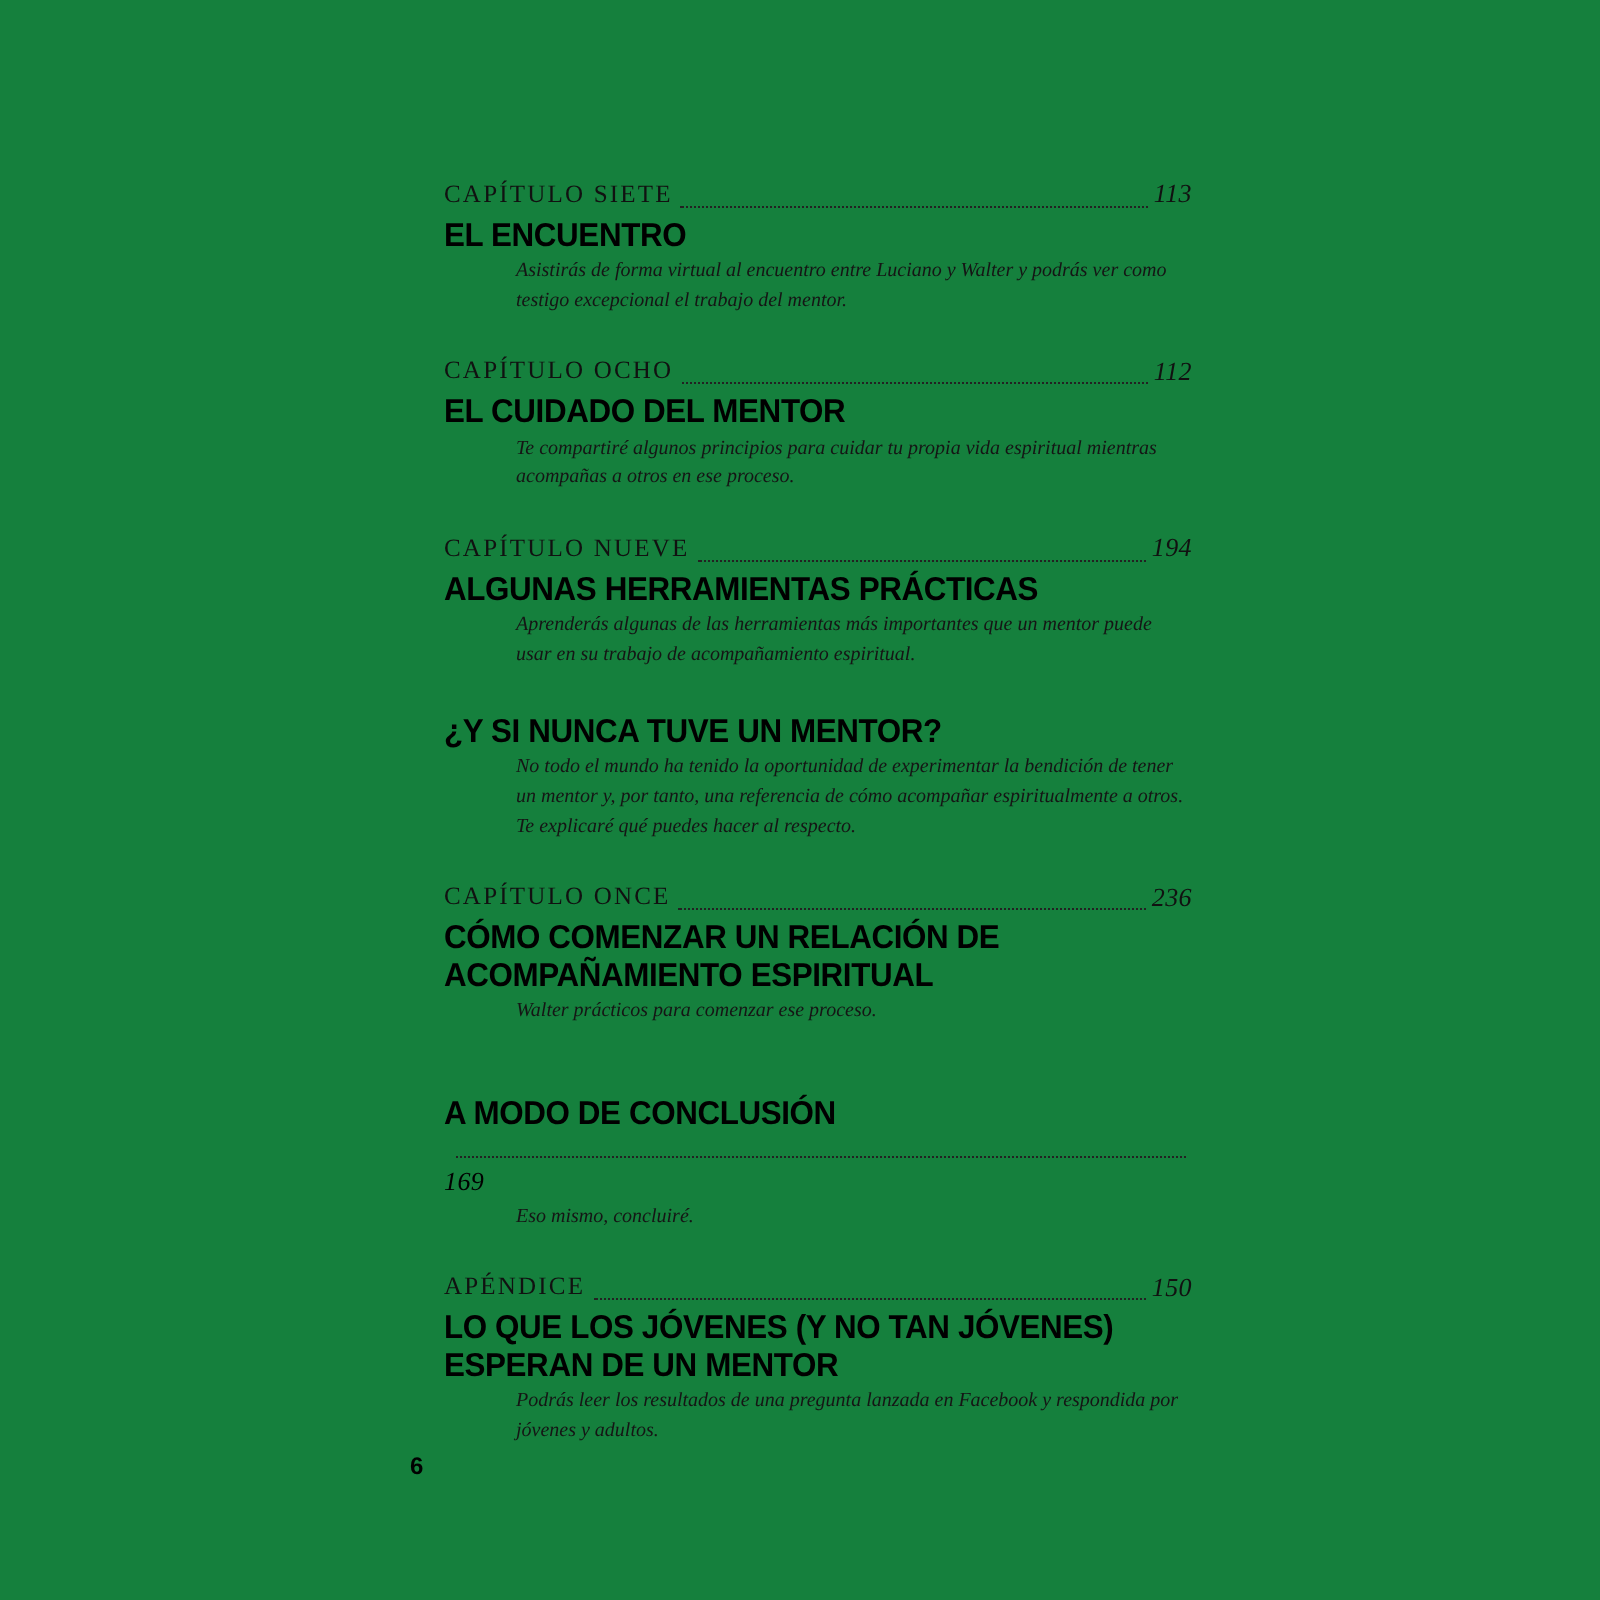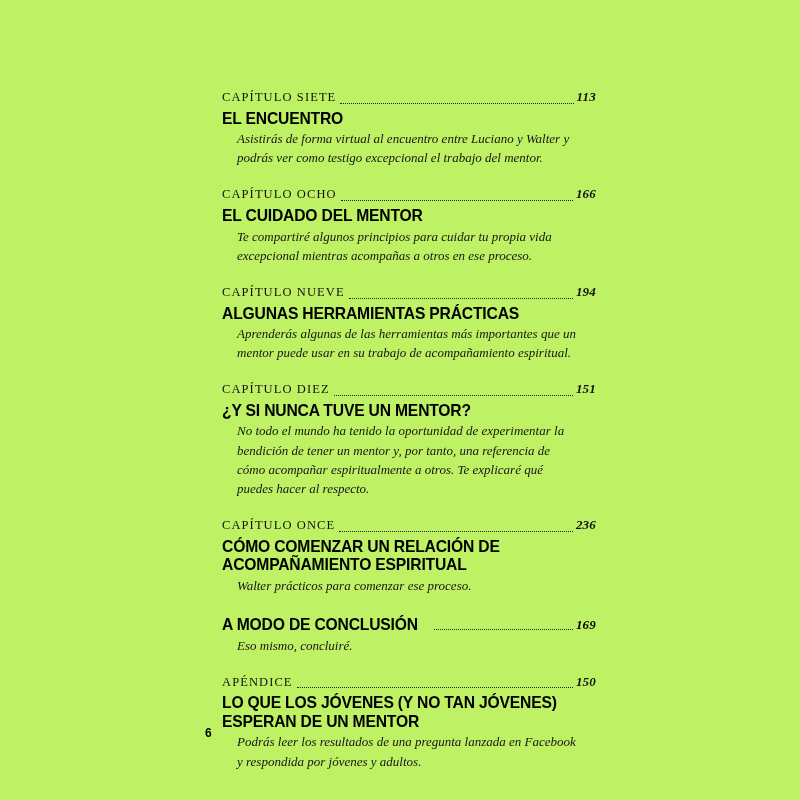--- a/index.html
+++ b/index.html
@@ -14,21 +14,21 @@
     font-family: "Liberation Serif", serif;
     color: #000000;
     overflow: hidden;
   }
 
   .page {
     position: absolute;
     left: 0; top: 0;
     width: 800px;
     height: 800px;
-    background: #bef264;
+    background: #15803d;
   }
 
   .toc {
     position: absolute;
     left: 222px;
     top: 88px;
     width: 374px;
   }
 
   .entry {
@@ -53,21 +53,21 @@
   .ch-leader {
     flex: 1 1 auto;
     margin: 0 3px 2px 4px;
     border-bottom: 1.4px dotted #222;
     height: 0.72em;
     min-width: 10px;
   }
   .ch-page {
     white-space: nowrap;
     font-style: italic;
-    font-weight: bold;
+    font-weight: normal;
     font-size: 13px;
     letter-spacing: 0.2px;
   }
 
   
   .title {
     font-family: "Liberation Sans", sans-serif;
     font-weight: bold;
     font-size: 16.5px;
     letter-spacing: -0.2px;
@@ -75,43 +75,43 @@
     margin-top: 3px;
     margin-bottom: 2px;
     text-transform: uppercase;
     transform: scaleX(0.95);
     transform-origin: left center;
   }
 
   
   .title-row {
     display: flex;
-    align-items: flex-end;
     width: 100%;
-    margin-top: 2px;
+    margin-top: 16px;
+    flex-direction: column;
   }
   .title-row .title {
     margin: 0;
     flex: 0 0 auto;
   }
   .title-row .ch-leader {
     margin: 0 3px 4px 6px;
   }
   .title-row .ch-page {
     margin-bottom: 1px;
   }
 
   
   .desc {
     font-family: "Liberation Serif", serif;
     font-style: italic;
-    font-size: 13px;
+    font-size: 10px;
     line-height: 1.48;
     color: #151515;
-    margin-left: 15px;
+    margin-left: 36px;
     margin-top: 2px;
     max-width: 340px;
   }
   .spacer-md { height: 14px; }
 
   .folio {
     position: absolute;
     left: 205px;
     top: 726px;
     font-family: "Liberation Sans", sans-serif;
@@ -136,46 +136,41 @@
       <div class="title">EL ENCUENTRO</div>
       <div class="desc">Asistirás de forma virtual al encuentro entre Luciano y Walter y podrás ver como testigo excepcional el trabajo del mentor.</div>
     </div>
 
     <div class="spacer-md"></div>
 
     <div class="entry">
       <div class="ch-row">
         <span class="ch-label">CAPÍTULO OCHO</span>
         <span class="ch-leader"></span>
-        <span class="ch-page">166</span>
+        <span class="ch-page">112</span>
       </div>
       <div class="title">EL CUIDADO DEL MENTOR</div>
-      <div class="desc">Te compartiré algunos principios para cuidar tu propia vida excepcional mientras acompañas a otros en ese proceso.</div>
+      <div class="desc">Te compartiré algunos principios para cuidar tu propia vida espiritual mientras acompañas a otros en ese proceso.</div>
     </div>
 
     <div class="spacer-md"></div>
 
     <div class="entry">
       <div class="ch-row">
         <span class="ch-label">CAPÍTULO NUEVE</span>
         <span class="ch-leader"></span>
         <span class="ch-page">194</span>
       </div>
       <div class="title">ALGUNAS HERRAMIENTAS PRÁCTICAS</div>
       <div class="desc">Aprenderás algunas de las herramientas más importantes que un mentor puede usar en su trabajo de acompañamiento espiritual.</div>
     </div>
 
     <div class="spacer-md"></div>
 
     <div class="entry">
-      <div class="ch-row">
-        <span class="ch-label">CAPÍTULO DIEZ</span>
-        <span class="ch-leader"></span>
-        <span class="ch-page">151</span>
-      </div>
       <div class="title">¿Y SI NUNCA TUVE UN MENTOR?</div>
       <div class="desc">No todo el mundo ha tenido la oportunidad de experimentar la bendición de tener un mentor y, por tanto, una referencia de cómo acompañar espiritualmente a otros. Te explicaré qué puedes hacer al respecto.</div>
     </div>
 
     <div class="spacer-md"></div>
 
     <div class="entry">
       <div class="ch-row">
         <span class="ch-label">CAPÍTULO ONCE</span>
         <span class="ch-leader"></span>

